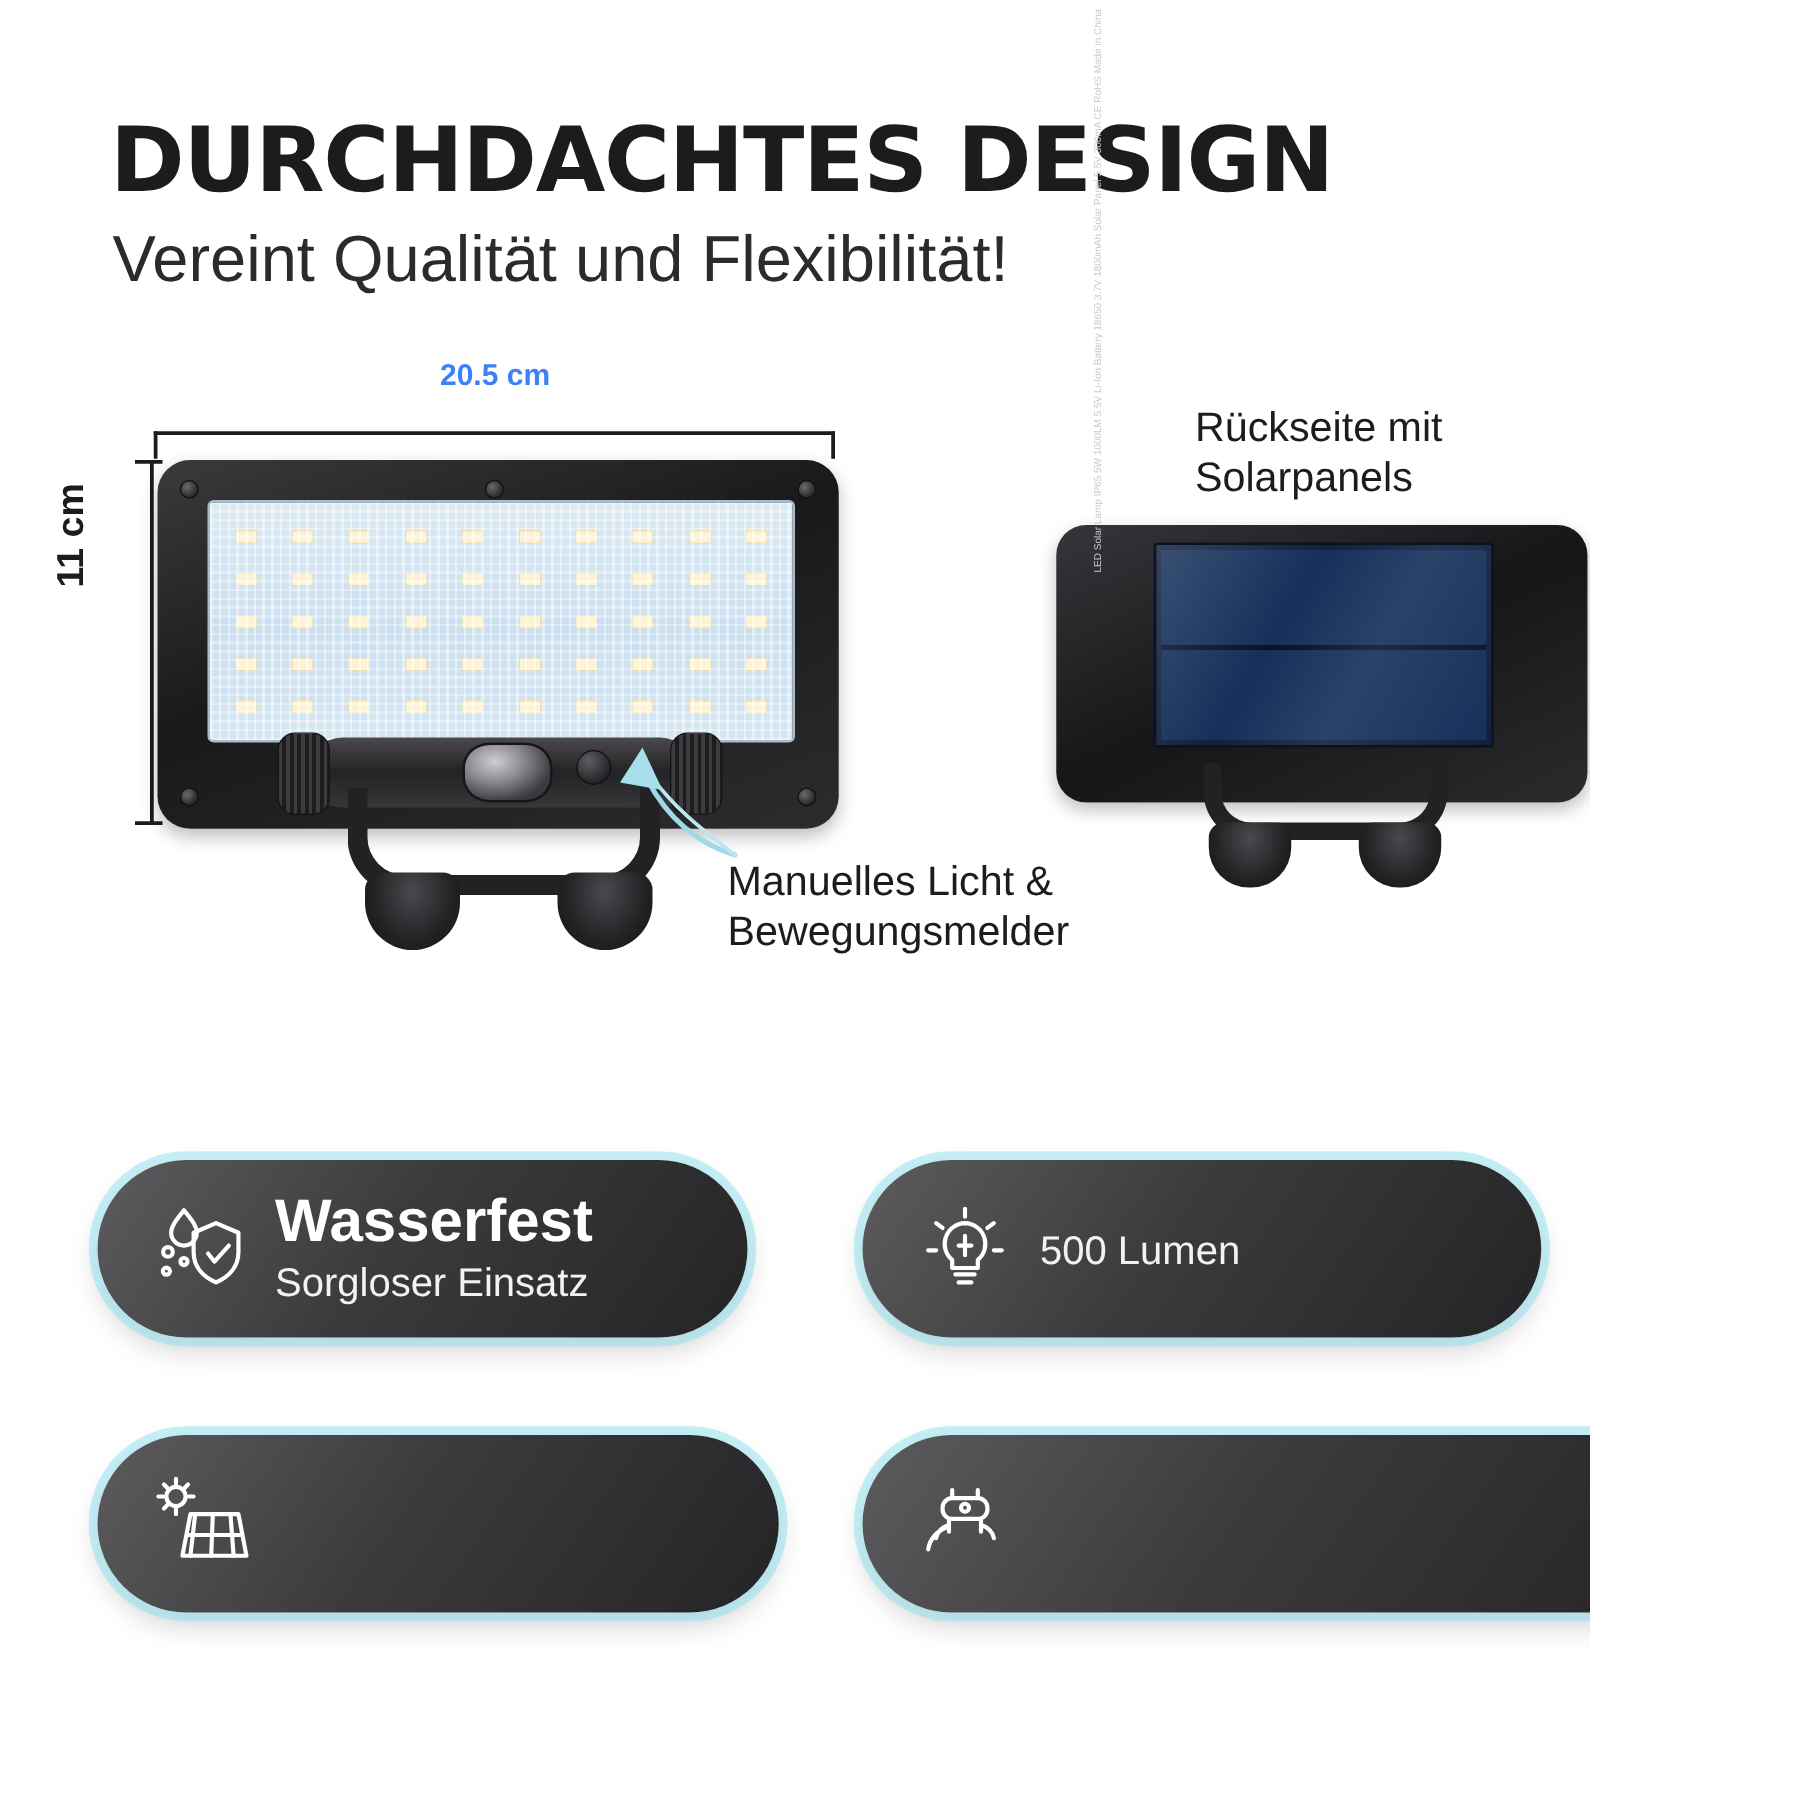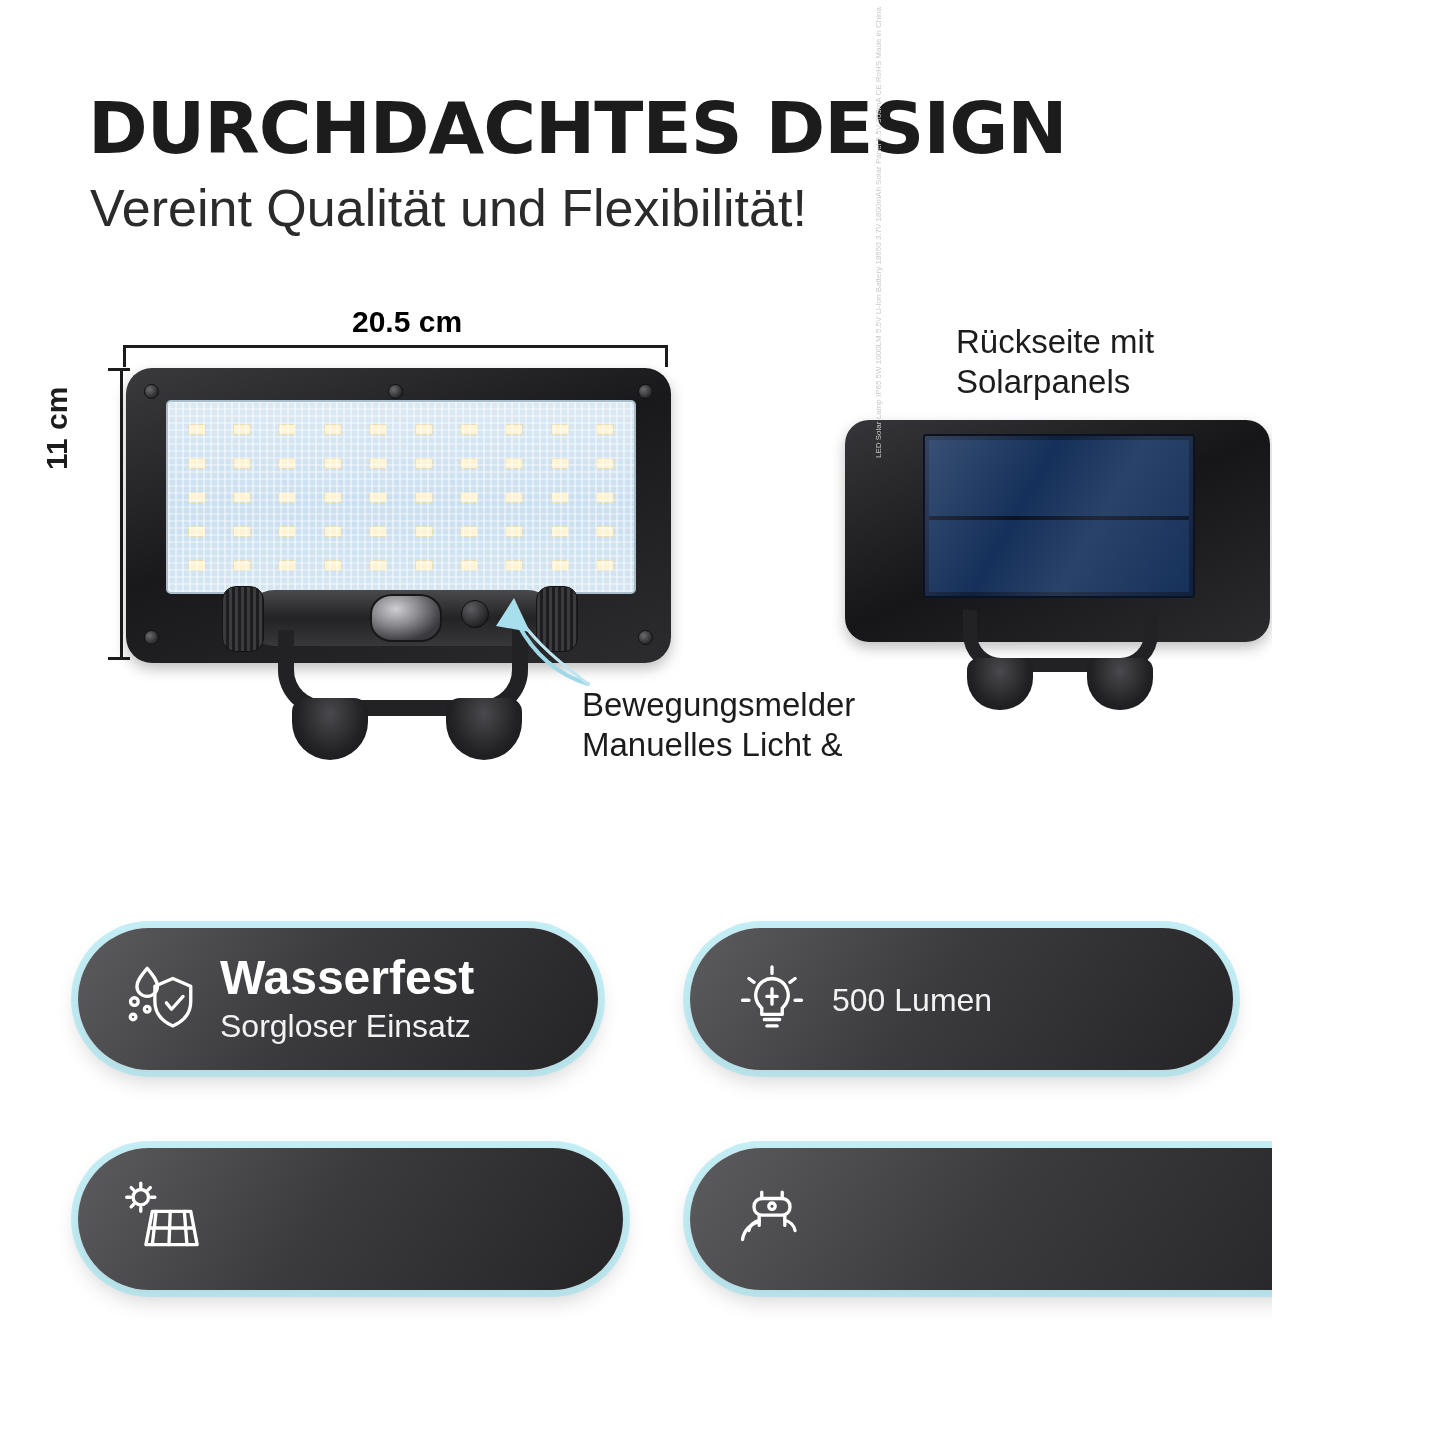--- a/index.html
+++ b/index.html
@@ -34,24 +34,24 @@
     top: 178px;
     font-size: 52px;
     color: #2b2b2b;
     font-family: "Liberation Sans", sans-serif;
   }
 
   
   .dim-width-label {
     position: absolute;
     left: 352px;
-    top: 305px;
-    font-size: 30px;
+    top: 287px;
+    font-size: 24px;
     font-weight: bold;
-    color: #000000;
+    color: #3b82f6;
   }
   .dim-top-line {
     position: absolute;
     left: 123px;
     top: 345px;
     width: 545px;
     height: 3px;
     background: #1c1c1c;
   }
   .dim-top-tick-l {
@@ -454,22 +454,22 @@
     <div class="suction" style="left:166px;"></div>
     <div class="suction" style="left:320px;"></div>
   </div>
 
   <svg class="callout-arrow" viewBox="0 0 130 110">
     <path d="M118 104 C 92 96, 66 78, 48 44" fill="none" stroke="#9fd9e8" stroke-width="4" stroke-linecap="round"></path>
     <path d="M118 104 C 98 88, 74 72, 50 40" fill="none" stroke="#bfe6f0" stroke-width="3" stroke-linecap="round"></path>
     <path d="M44 18 L 60 52 L 26 46 Z" fill="#a8dfec"></path>
   </svg>
   <div class="callout-text">
+    <div>Manuelles Licht &amp;</div>
     <div>Bewegungsmelder</div>
-    <div>Manuelles Licht &amp;</div>
   </div>
 
   <div class="back-label">
     <div>Rückseite mit</div>
     <div>Solarpanels</div>
   </div>
 
   <div class="lamp-back">
     <div class="solar-panel">
       <div class="solar-cells"></div>

